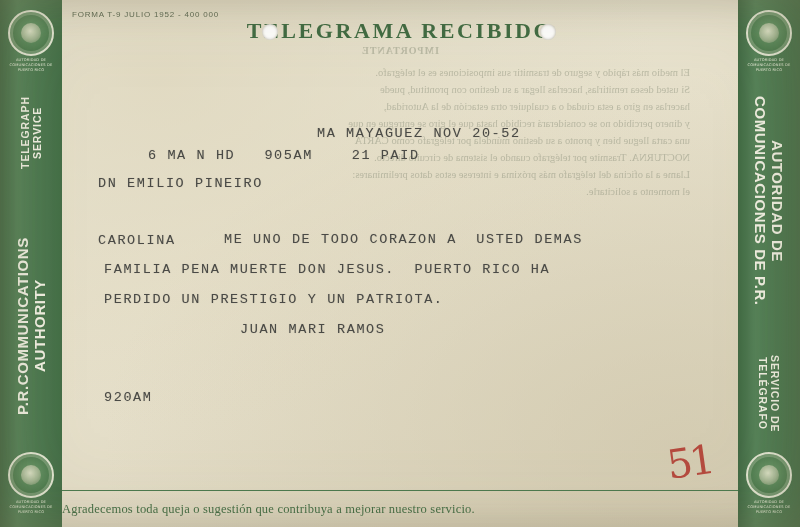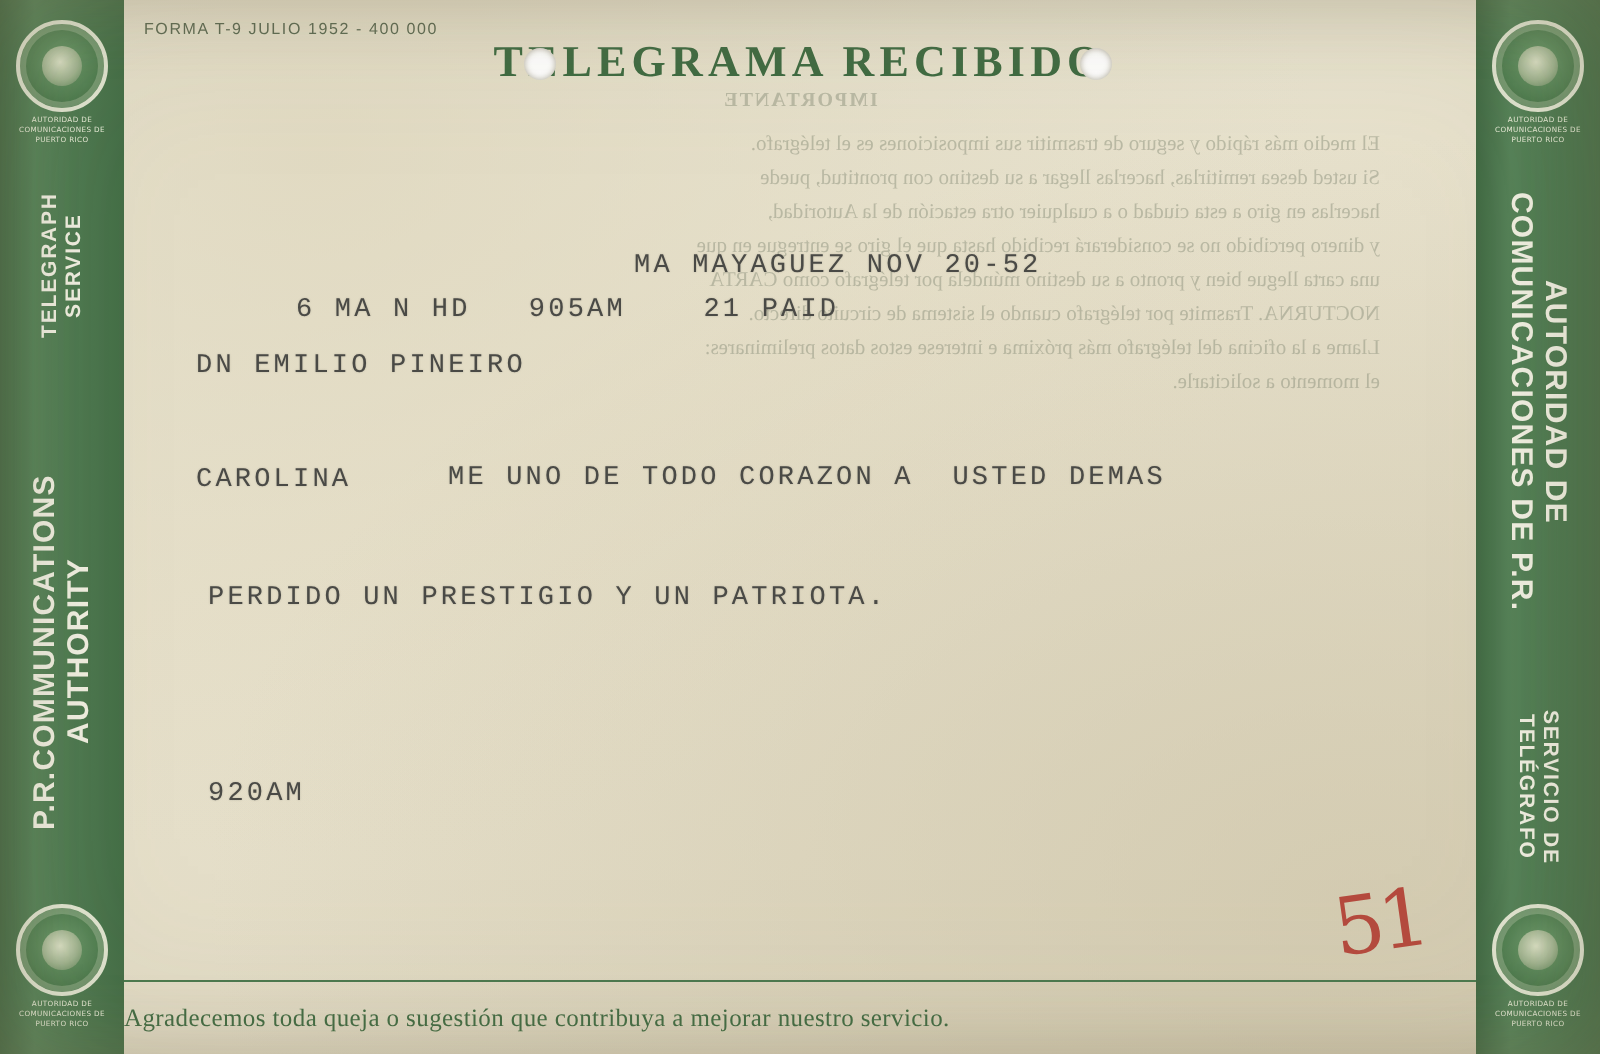--- a/index.html
+++ b/index.html
@@ -257,21 +257,23 @@
   <div class="forma">FORMA  T-9  JULIO 1952 - 400 000</div>
   <div class="title">TELEGRAMA RECIBIDO</div>
   <div class="punch p1"></div>
   <div class="punch p2"></div>
 
   <div class="typed l-meta1">6 MA N HD   905AM    21 PAID</div>
   <div class="typed l-meta2">MA MAYAGUEZ NOV 20-52</div>
   <div class="typed l-addr1">DN EMILIO PINEIRO</div>
   <div class="typed l-addr2">CAROLINA</div>
   <div class="typed l-body1">ME UNO DE TODO CORAZON A  USTED DEMAS</div>
+  <div class="typed l-body2">FAMILIA PENA MUERTE DON JESUS.  PUERTO RICO HA</div>
   <div class="typed l-body3">PERDIDO UN PRESTIGIO Y UN PATRIOTA.</div>
+  <div class="typed l-sign">JUAN MARI RAMOS</div>
   <div class="typed l-time">920AM</div>
 
   <div class="handwritten">51</div>
 
   <div class="footer-rule"></div>
   <div class="footer">Agradecemos toda queja o sugestión que contribuya a mejorar nuestro servicio.</div>
 
   <div class="edge-shade"></div>
 </div>
 

